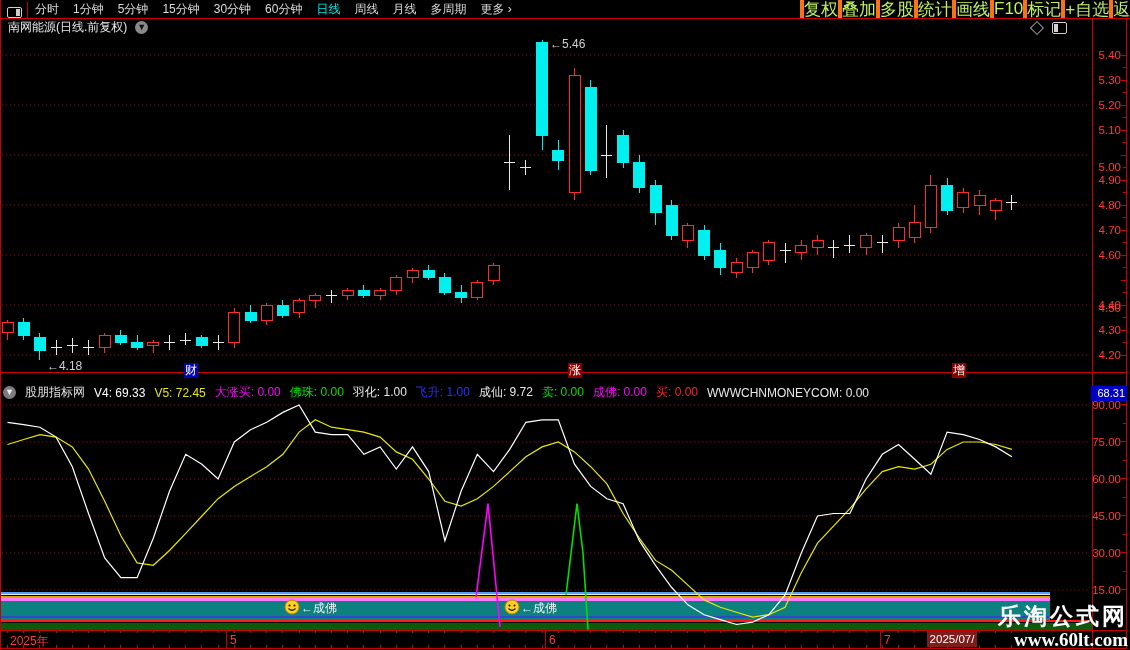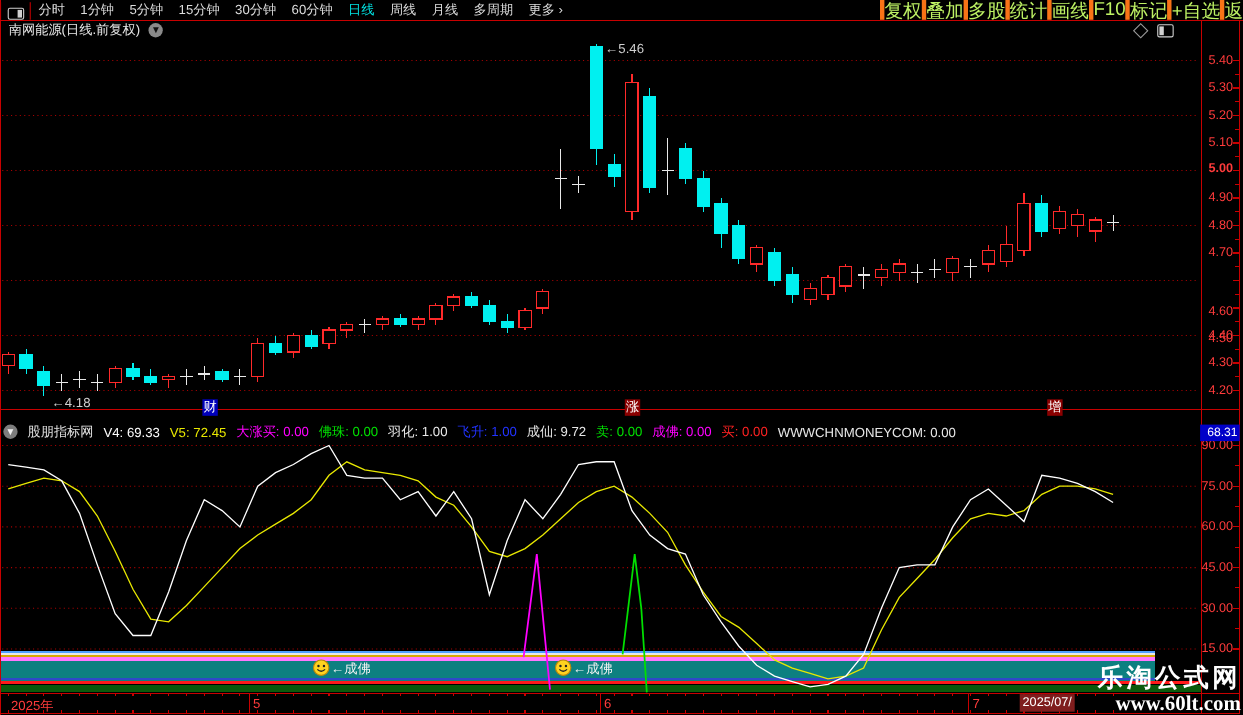--- a/index.html
+++ b/index.html
@@ -432,25 +432,25 @@
       <span style="color: rgb(255, 34, 34);">买: 0.00</span>
       <span style="color: rgb(232, 232, 232);">WWWCHNMONEYCOM: 0.00</span>
     </div>
   <div id="ind-curval" class="abs">68.31</div>
 
   <div id="labels">
       <div class="ylab" style="top: 48px;">5.40</div>
       <div class="ylab" style="top: 73px;">5.30</div>
       <div class="ylab" style="top: 98px;">5.20</div>
       <div class="ylab" style="top: 123px;">5.10</div>
-      <div class="ylab" style="top: 146px; font-weight: bold;">5.00</div>
+      <div class="ylab" style="top: 160px;">5.00</div>
       <div class="ylab" style="top: 173px;">4.90</div>
       <div class="ylab" style="top: 198px;">4.80</div>
       <div class="ylab" style="top: 223px;">4.70</div>
-      <div class="ylab" style="top: 248px; margin-top: 28px;">4.60</div>
+      <div class="ylab" style="top: 248px;">4.60</div>
       <div class="ylab" style="top: 273px; margin-top: 28px;">4.50</div>
       <div class="ylab" style="top: 298px;">4.40</div>
       <div class="ylab" style="top: 323px;">4.30</div>
       <div class="ylab" style="top: 348px;">4.20</div>
       <div class="ylab" style="top: 397.997px;">90.00</div>
       <div class="ylab" style="top: 434.998px; text-align: right;">75.00</div>
       <div class="ylab" style="top: 471.998px;">60.00</div>
       <div class="ylab" style="top: 508.998px;">45.00</div>
       <div class="ylab" style="top: 545.999px;">30.00</div>
       <div class="ylab" style="top: 583px;">15.00</div>

